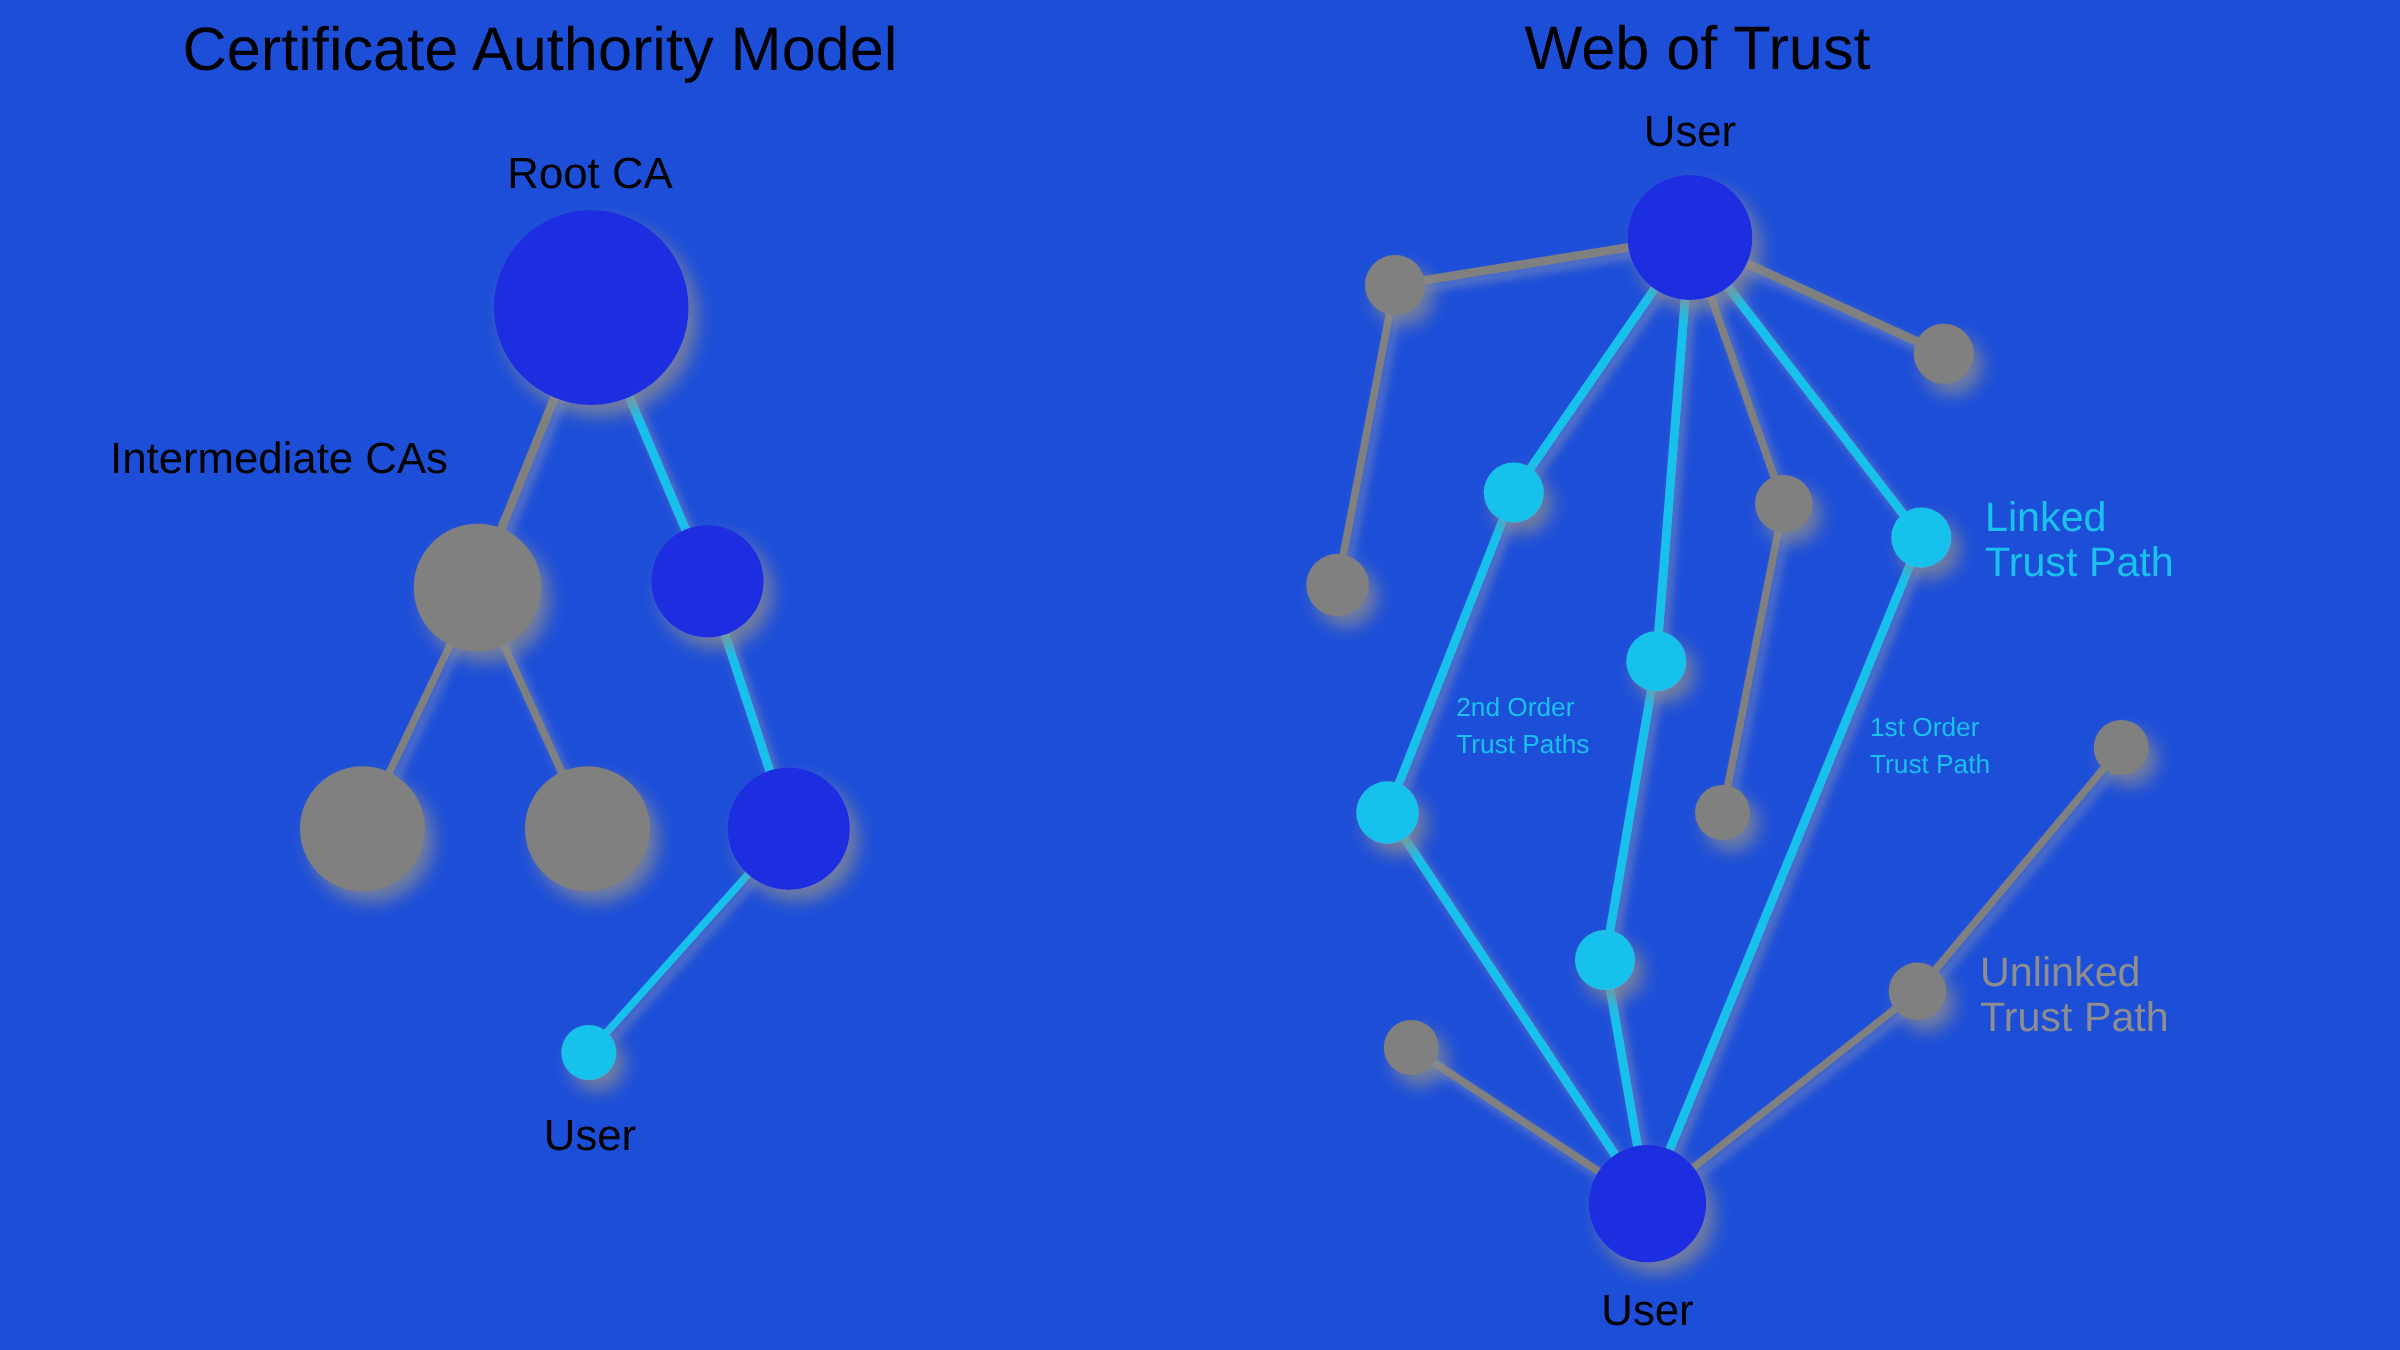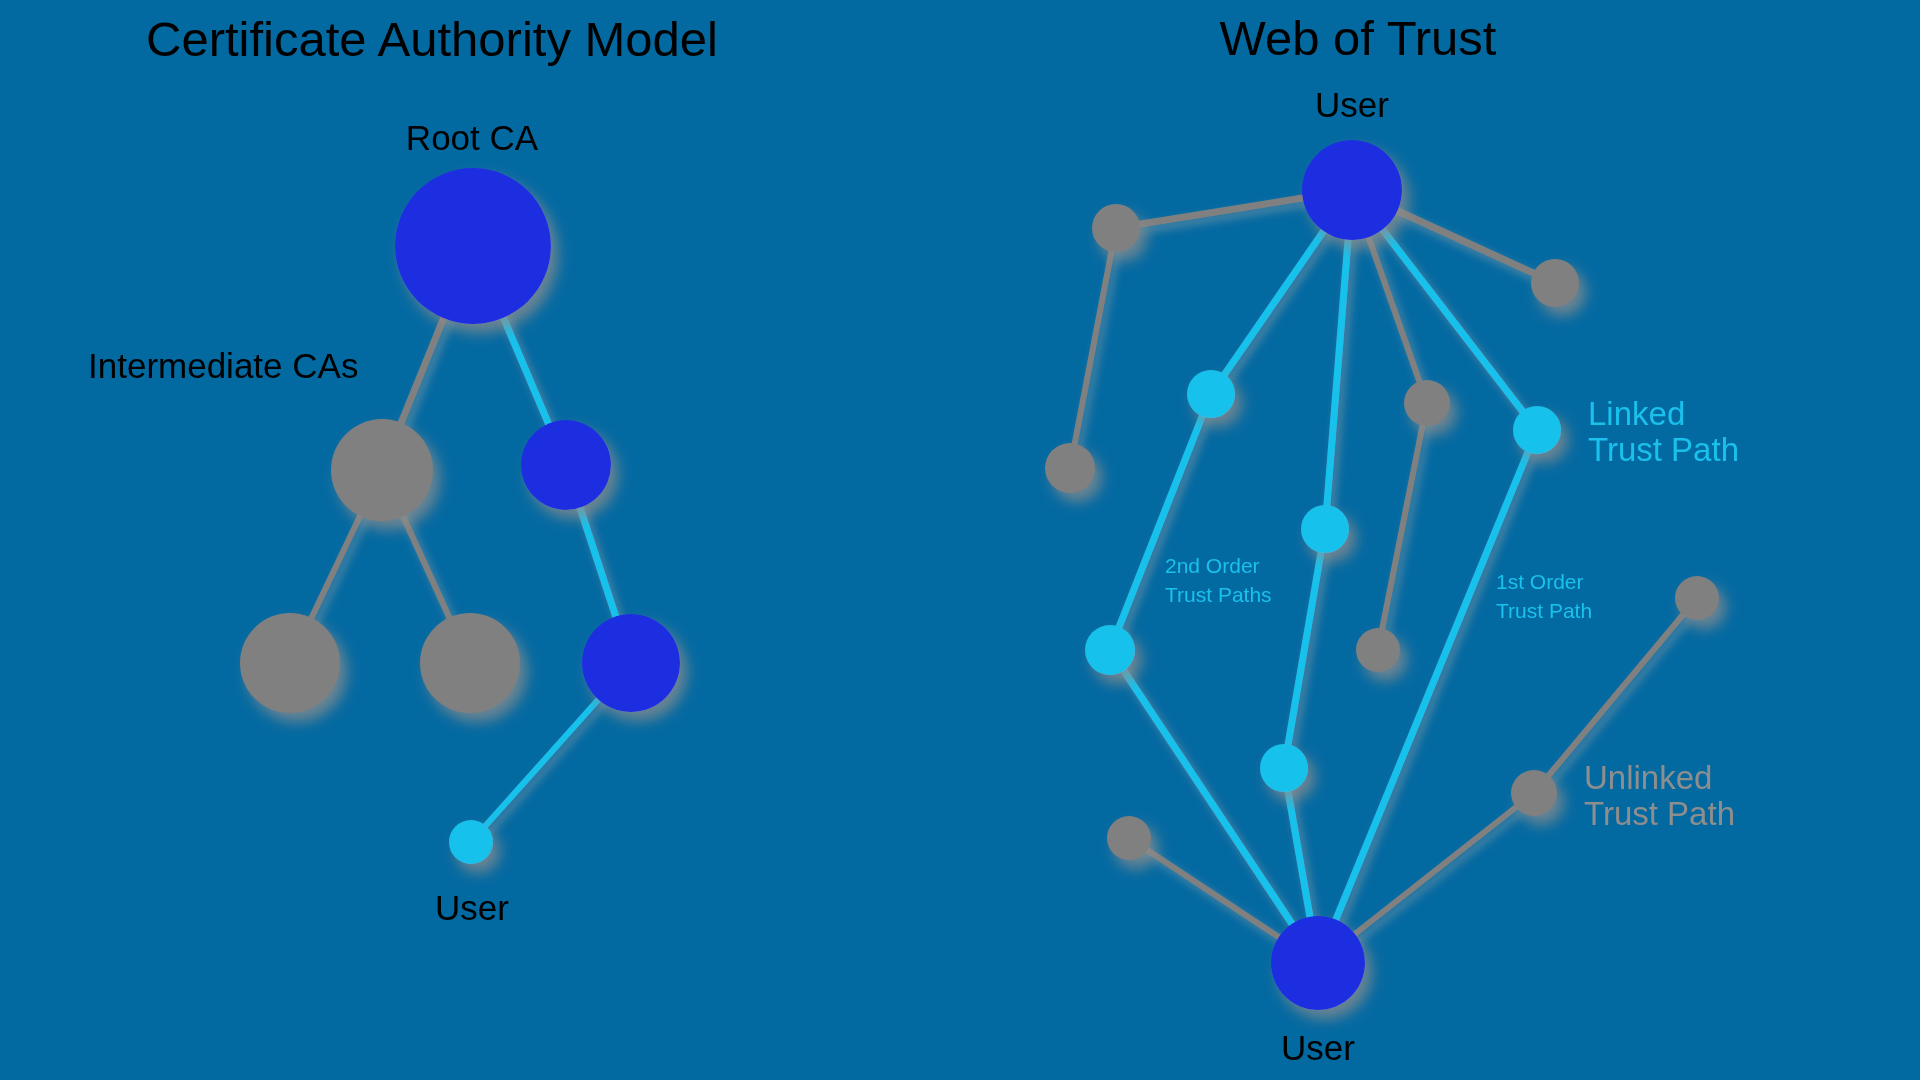--- a/index.html
+++ b/index.html
@@ -12,21 +12,21 @@
     height: 1080px;
     overflow: hidden;
     font-family: "Liberation Sans", sans-serif;
     position: relative;
   }
   #stage {
     position: absolute;
     left: 0; top: 0;
     width: 1920px;
     height: 1080px;
-    background: #0369a1;
+    background: #1d4ed8;
   }
   svg#diagram {
     position: absolute;
     left: 0; top: 0;
     width: 1920px;
     height: 1080px;
     display: block;
   }
   .ttl {
     font-family: "Liberation Sans", sans-serif;

